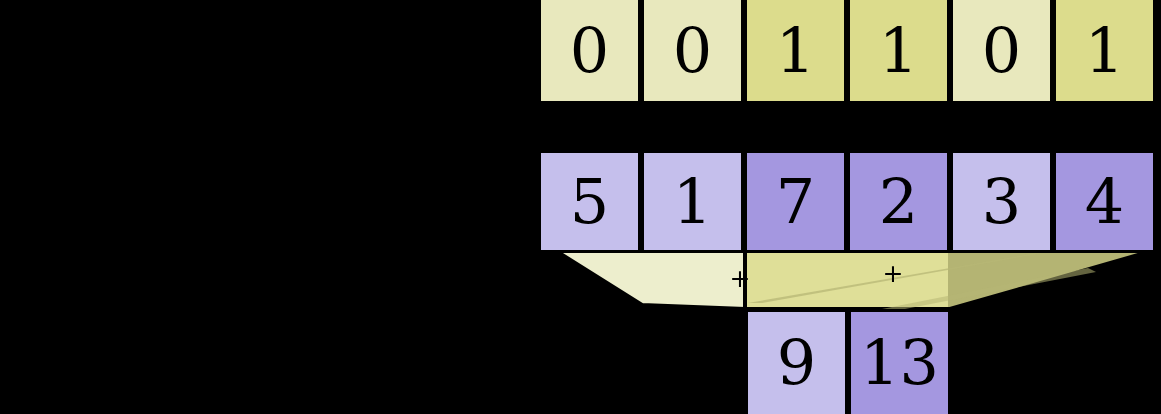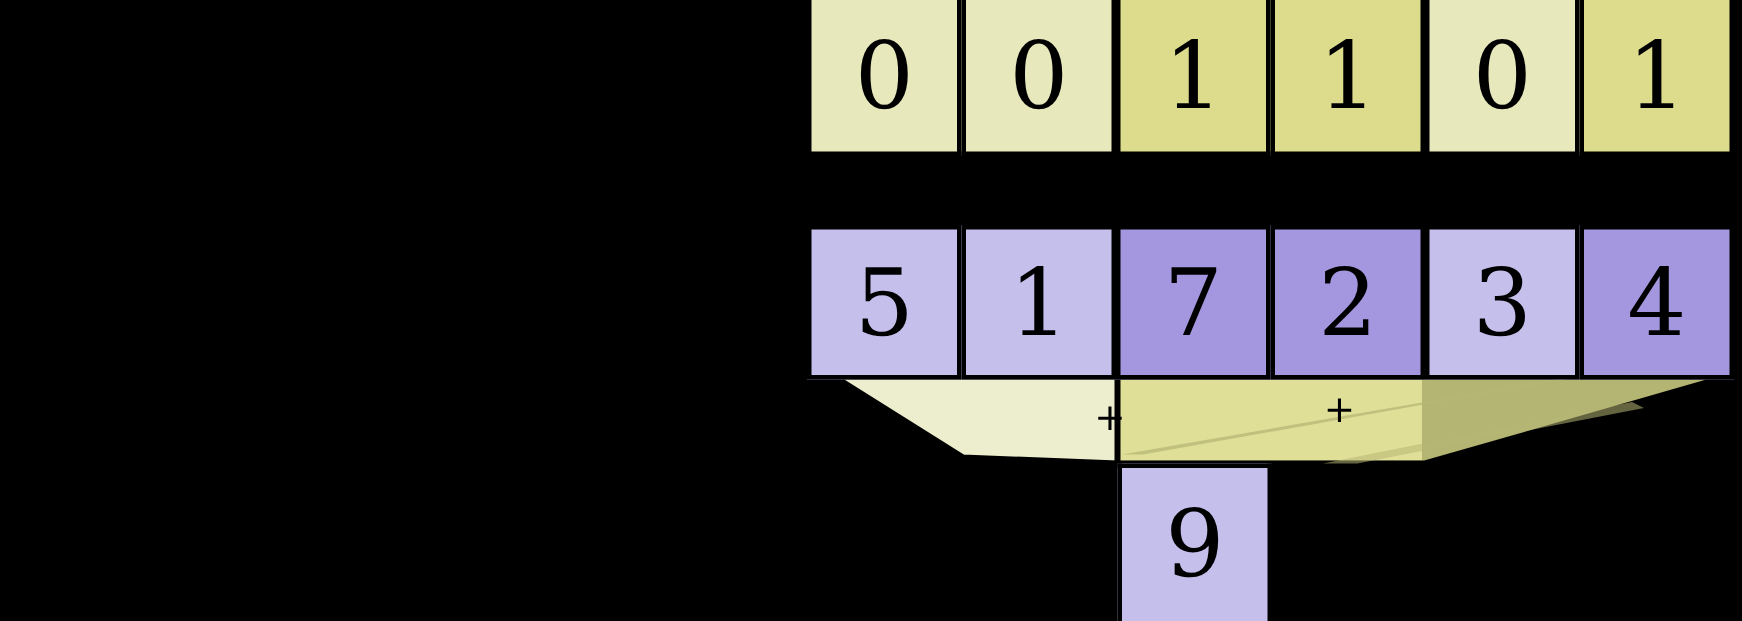--- a/index.html
+++ b/index.html
@@ -111,18 +111,19 @@
       <div class="cell" style="background: rgb(197, 191, 236);">5</div>
       <div class="cell" style="background: rgb(197, 191, 236);">1</div>
       <div class="cell" style="background: rgb(164, 151, 224);">7</div>
       <div class="cell" style="background: rgb(164, 151, 224);">2</div>
       <div class="cell" style="background: rgb(197, 191, 236);">3</div>
       <div class="cell" style="background: rgb(164, 151, 224);">4</div>
     </div>
 
   <div class="row" id="results-row">
       <div class="cell" style="background: rgb(197, 191, 236);">9</div>
+      <div class="cell" style="background: rgb(164, 151, 224);">13</div>
     </div>
 
   <span class="plus-label" id="plus-0" style="left: 740px; top: 278px;">+</span>
   <span class="plus-label" id="plus-1" style="left: 893px; top: 273px;">+</span>
 
 </div>
 
 </body></html>

